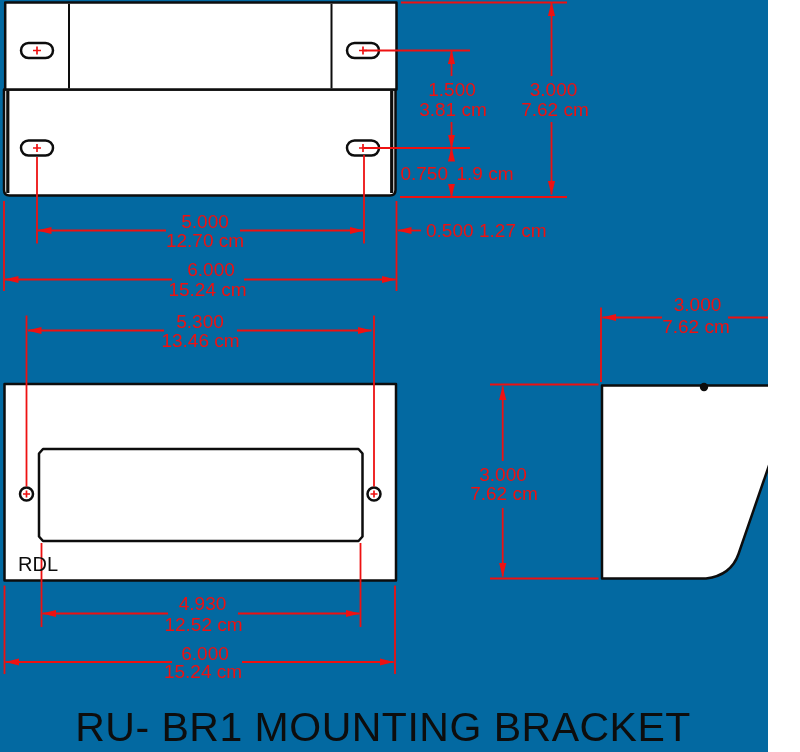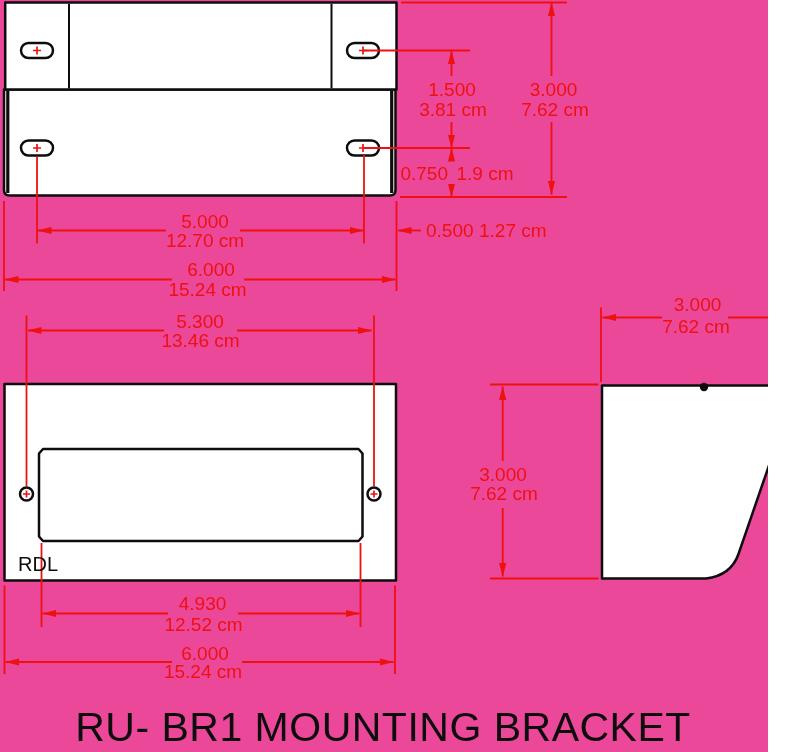--- a/index.html
+++ b/index.html
@@ -1,16 +1,16 @@
 <!DOCTYPE html>
 <html><head>
 <meta charset="utf-8">
 <style>
   html,body{margin:0;padding:0;background:#ffffff;}
-  .stage{position:relative;width:768px;height:752px;background:#ec4899;overflow:hidden;text-decoration:underline;}
+  .stage{position:relative;width:768px;height:752px;background:#0369a1;overflow:hidden;text-decoration:underline;}
   svg{display:block;}
   .outline{stroke:#0d0d0d;fill:#ffffff;stroke-width:2.5;stroke-linejoin:round;}
   .outline-thick{stroke:#0d0d0d;fill:none;stroke-width:3.2;stroke-linecap:butt;}
   .fold{stroke:#0d0d0d;fill:none;stroke-width:2;}
   .red-line{stroke:#ee1111;fill:none;stroke-width:1.8;}
   .red-dim{stroke:#ee1111;fill:none;stroke-width:1.8;}
   .red-cross{stroke:#ee1111;fill:none;stroke-width:1.7;}
   .dim-text{font-family:"Liberation Sans","DejaVu Sans",sans-serif;font-size:19px;fill:#ee1111;}
   .black-text{font-family:"Liberation Sans","DejaVu Sans",sans-serif;fill:#0d0d0d;}
   .rdl{font-size:20px;}

